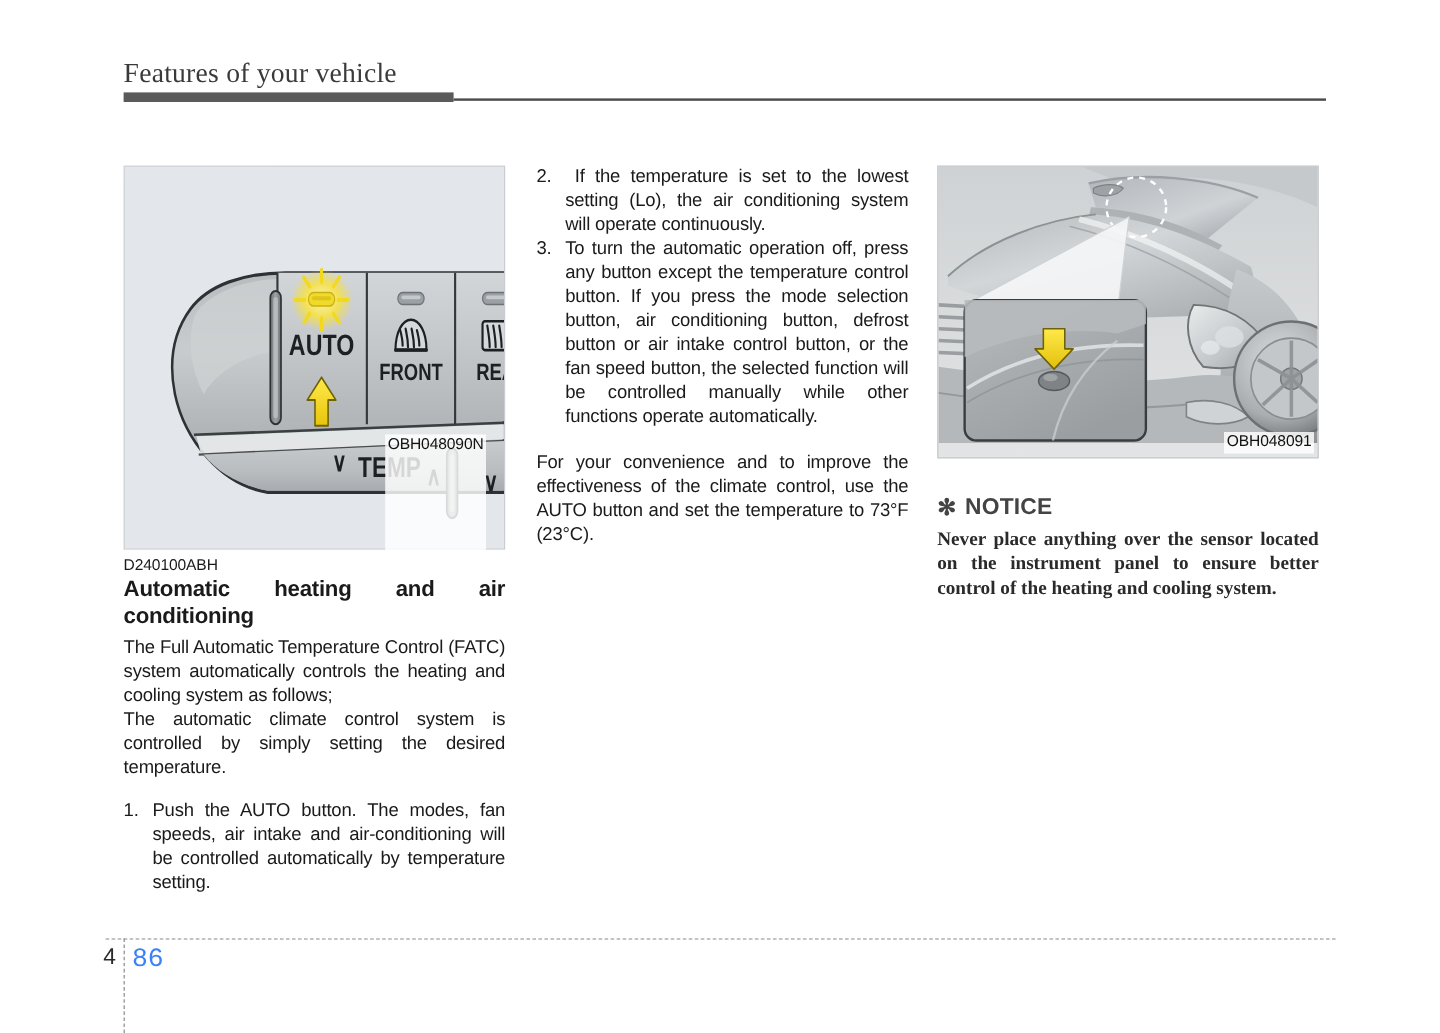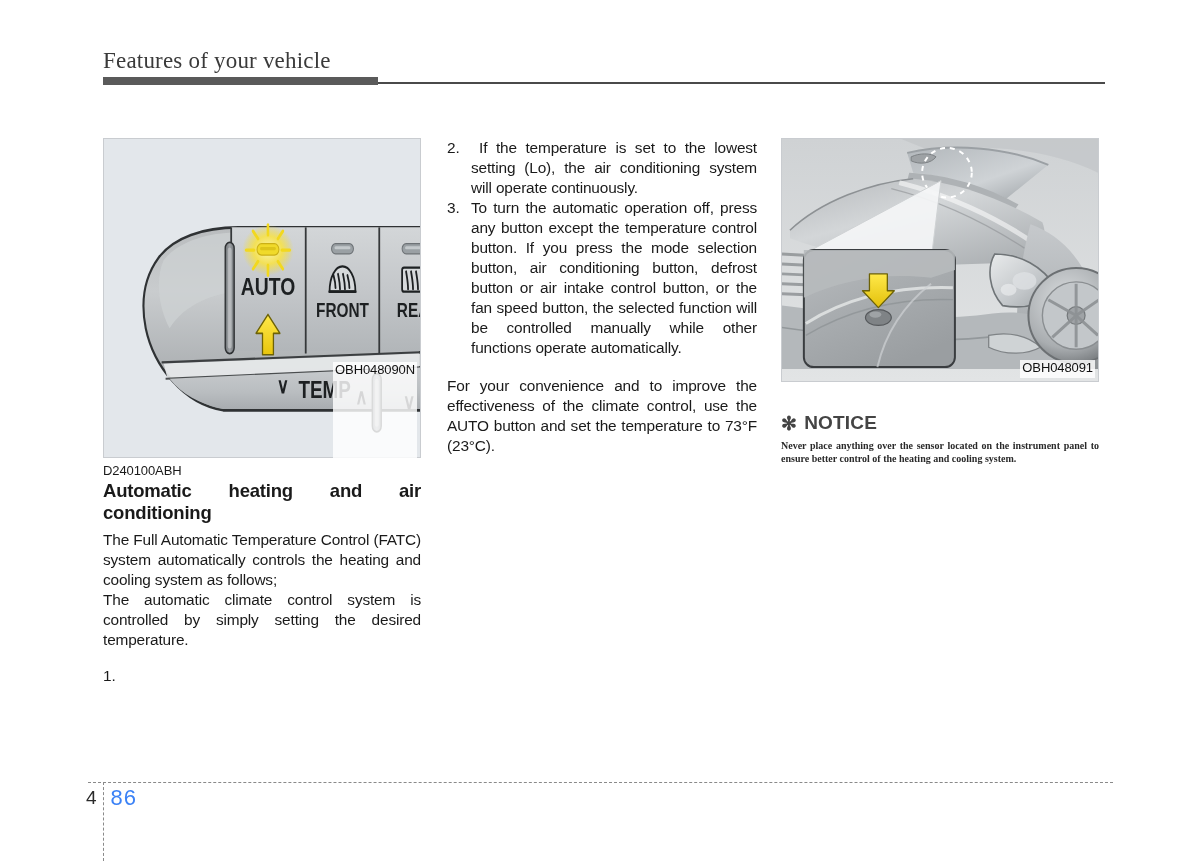--- a/index.html
+++ b/index.html
@@ -128,21 +128,21 @@
     letter-spacing: 0.2px;
     margin-bottom: 6px;
     display: flex;
     align-items: center;
     gap: 7px;
   }
   #notice-star { font-size: 19px; line-height: 1; color: #444; }
   #notice-text {
     font-family: "Liberation Serif", serif;
     font-weight: bold;
-    font-size: 10px;
+    font-size: 16px;
     line-height: 1.28;
     color: #2a2a2a;
     text-align: justify;
     text-align-last: left;
   }
 
   
   #footer {
     position: absolute;
     left: 0; top: 0; width: 1200px; height: 861px;
@@ -300,34 +300,35 @@
         <text x="180" y="201" font-family="Liberation Sans, sans-serif" font-size="17" font-weight="bold" fill="#1d2022" text-anchor="middle">∨</text>
         <text x="222" y="205" font-family="Liberation Sans, sans-serif" font-size="19" font-weight="bold" fill="#1d2022" text-anchor="middle">TEMP</text>
         <text x="259" y="210" font-family="Liberation Sans, sans-serif" font-size="17" font-weight="bold" fill="#1d2022" text-anchor="middle">∧</text>
         <text x="307" y="214" font-family="Liberation Sans, sans-serif" font-size="17" font-weight="bold" fill="#1d2022" text-anchor="middle">∨</text>
 
         <g transform="translate(165,159)">
           <path d="M 0,-20 L 12,-5 L 5.5,-5 L 5.5,12 L -5.5,12 L -5.5,-5 L -12,-5 Z" fill="url(#arrowG)" stroke="#6d6206" stroke-width="1.3" stroke-linejoin="round"></path>
         </g>
       </svg>
     </div>
-    <div class="figure-code" style="position:absolute; right:4px; top:224px;">OBH048090N</div>
+    <div class="figure-code" style="position:absolute; right:16px; top:224px;">OBH048090N</div>
     <div class="figure-caption">D240100ABH</div>
   </div>
 
   <h2 class="heading">Automatic heating and air conditioning</h2>
 
   <p class="body">The Full Automatic Temperature Control (FATC) system automatically controls the heating and cooling system as follows;</p>
   <p class="body">The automatic climate control system is controlled by simply setting the desired temperature.</p>
 
   <div class="spacer-para"></div>
 
   <ol class="numbered">
     <li>
       <span class="num">1.</span>
+      <span>Push the AUTO button. The modes, fan speeds, air intake and air-conditioning will be controlled automatically by temperature setting.</span>
     </li>
   </ol>
 </div>
 
 <div class="column" id="col-middle">
   <ol class="numbered">
     <li style="margin-bottom:0;">
       <span class="num">2.</span>
       <span class="sub">If the temperature is set to the lowest setting (Lo), the air conditioning system will operate continuously.</span>
     </li>

